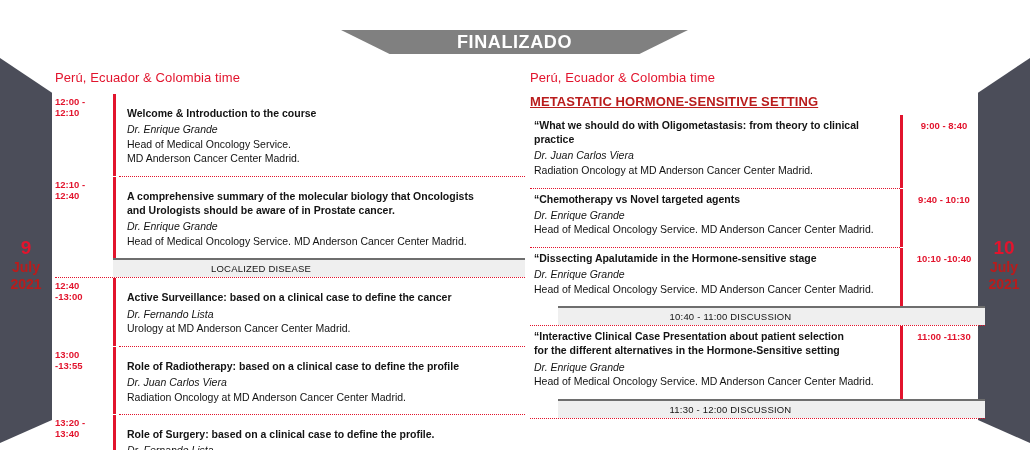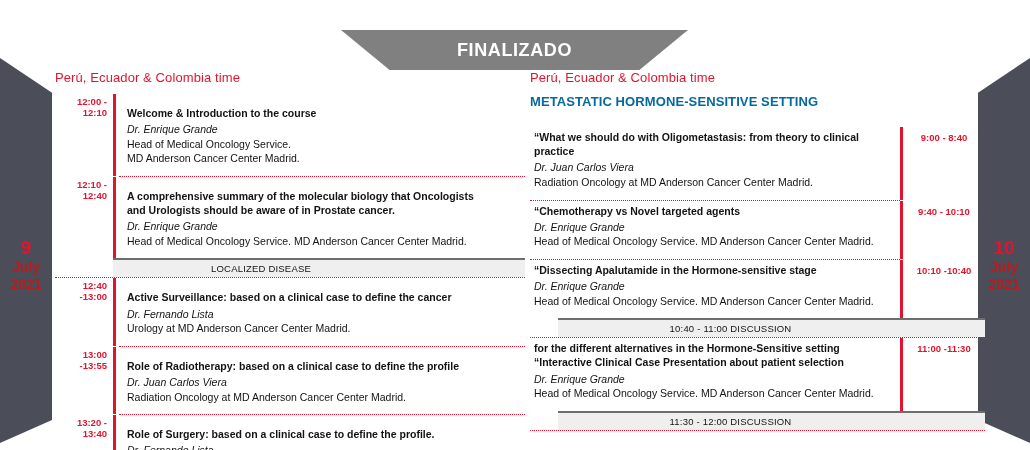--- a/index.html
+++ b/index.html
@@ -7,21 +7,21 @@
     width:1030px; height:450px;
     background:#ffffff;
     font-family:"Liberation Sans", sans-serif;
     overflow:hidden;
   }
   #root { position:relative; width:1030px; height:450px; }
 
   
   .banner {
     position:absolute; left:341px; top:30px;
-    width:347px; height:40px;
+    width:347px; height:24px;
     background:#808080;
     clip-path: polygon(0 0, 100% 0, 86% 100%, 14% 100%);
     display:flex; align-items:center; justify-content:center;
   }
   .banner-label {
     color:#ffffff; font-size:18px; font-weight:bold;
     letter-spacing:0.6px;
   }
 
   
@@ -53,28 +53,28 @@
     position:absolute; top:70px;
   }
   .col-left  { left:55px;  width:470px; }
   .col-right { left:530px; width:455px; }
 
   .tz-head {
     color:#e2142d; font-size:13px; font-weight:normal;
     margin-bottom:9px; letter-spacing:0.1px;
   }
   .sec-head {
-    color:#0369a1; font-size:13px; font-weight:bold;
-    margin-bottom:18px; letter-spacing:0.1px;
+    color:#b91c1c; font-size:13px; font-weight:bold;
+    margin-bottom:6px; letter-spacing:0.1px;text-decoration:underline;
   }
 
   
   .lrow { position:relative; display:flex; align-items:flex-start; }
   .lrow .ltime {
-    width:58px; flex:0 0 58px; text-align:right;
+    width:58px; flex:0 0 58px; text-align:left;
     color:#e2142d; font-size:9.5px; font-weight:bold;
     padding-top:2px; padding-right:6px;
   }
   .lrow .lbar {
     flex:0 0 3px; align-self:stretch; background:#e2142d;
   }
   .lrow .lbody {
     flex:1; padding:0 4px 10px 11px;
   }
   .lrow.pad-top .lbody { padding-top:2px;margin-top:10px; }
@@ -255,22 +255,22 @@
       <div class="rtime">10:10 -10:40</div>
     </div>
 
     <div class="strip strip-right">
       <span class="strip-txt">10:40  - 11:00  DISCUSSION</span>
     </div>
     <div class="dotted"></div>
 
     <div class="rrow">
       <div class="rbody">
+        <div class="title">“Interactive Clinical Case Presentation about patient selection</div>
         <div class="title">for the different alternatives in the Hormone-Sensitive setting</div>
-        <div class="title">“Interactive Clinical Case Presentation about patient selection</div>
         <div class="speaker">Dr. Enrique Grande</div>
         <div class="affil">Head of Medical Oncology Service. MD Anderson Cancer Center Madrid.</div>
       </div>
       <div class="rbar"></div>
       <div class="rtime">11:00 -11:30</div>
     </div>
 
     <div class="strip strip-right">
       <span class="strip-txt">11:30  - 12:00  DISCUSSION</span>
     </div>

